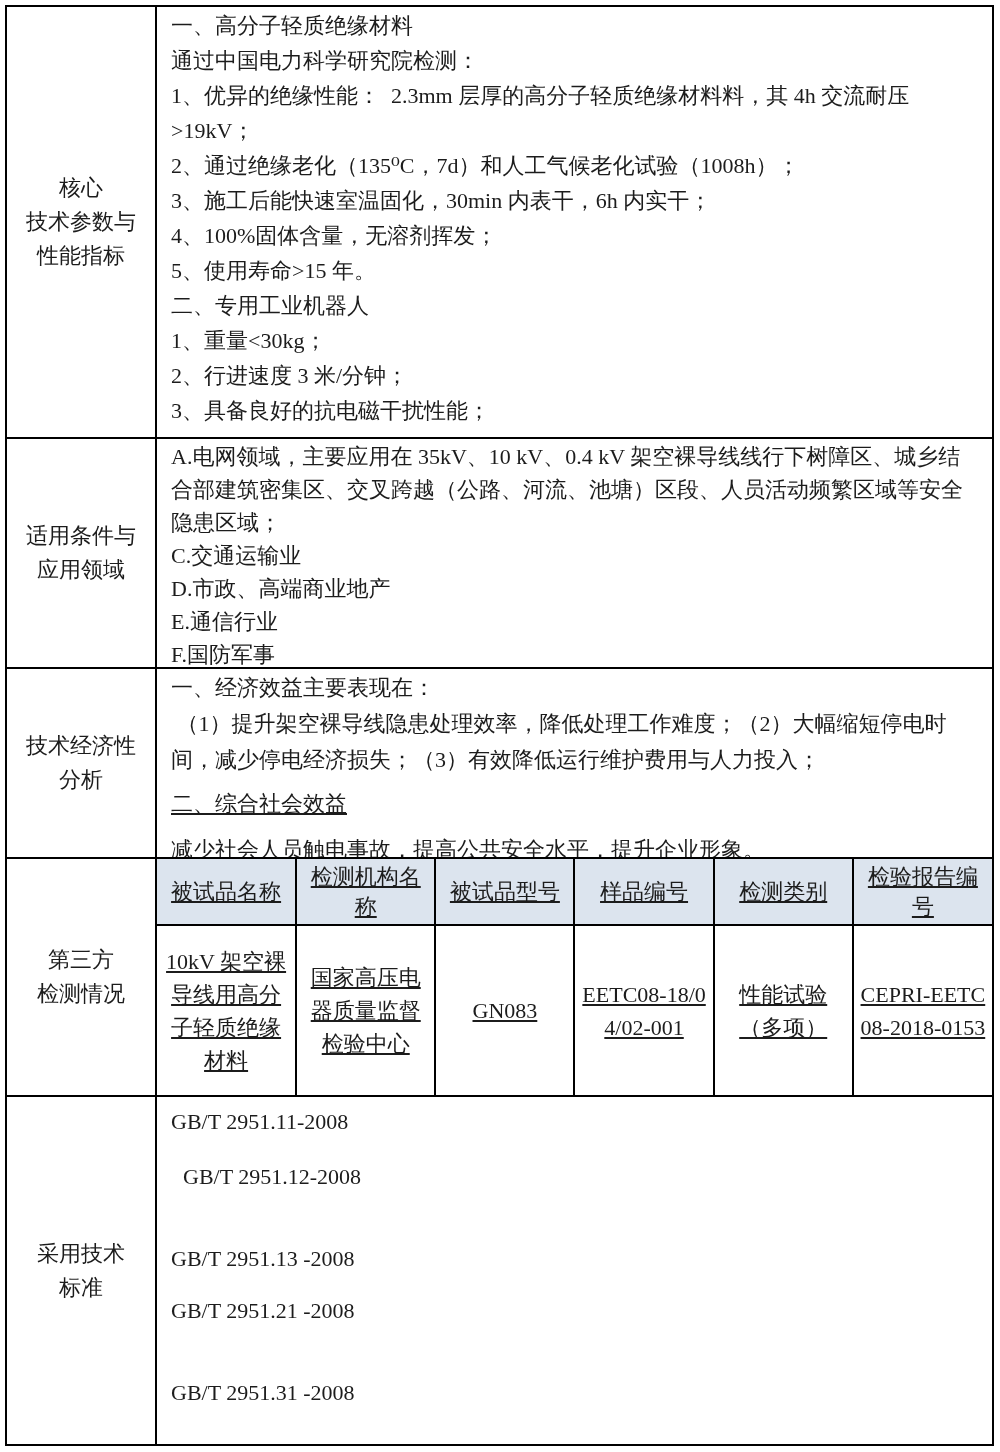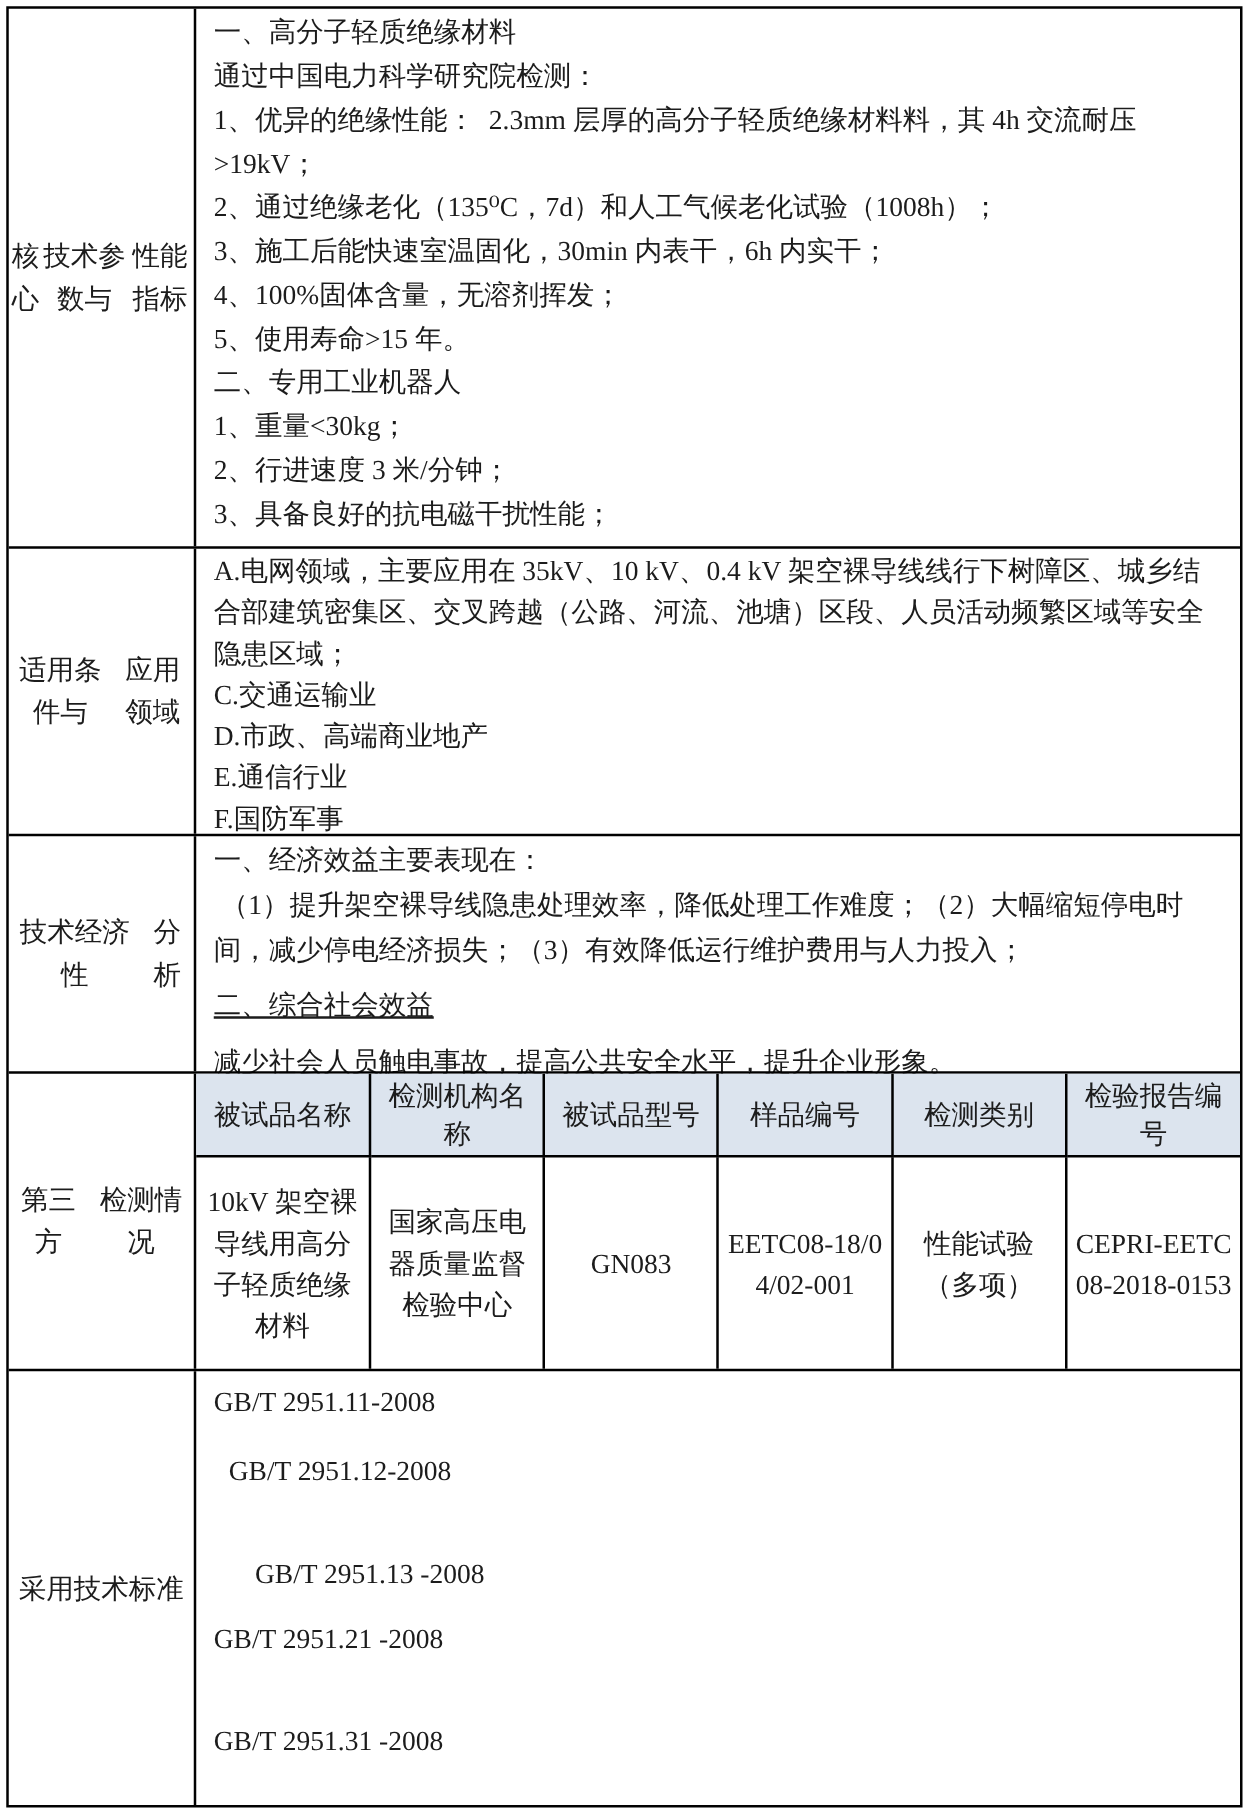--- a/index.html
+++ b/index.html
@@ -19,56 +19,56 @@
   .row{display:flex;box-sizing:border-box;border-top:2px solid var(--border,#000);}
   .row:first-child{border-top:none;}
   .r1{height:430px;}
   .r2{height:230px;}
   .r3{height:190px;}
   .r4{height:238px;}
   .r5{flex:1;}
   .label{
     flex:0 0 150px;width:150px;box-sizing:border-box;
     border-right:2px solid var(--border,#000);
-    display:flex;flex-direction:row;justify-content:center;align-items:center;
+    display:flex;flex-direction:column;justify-content:center;align-items:center;
     text-align:center;font-size:22px;line-height:34px;
   }
   .content{
     flex:1;box-sizing:border-box;min-width:0;
     font-size:22px;
   }
   .content.pad{padding:1px 12px 0 14px;}
   .ln{margin:0;line-height:35px;white-space:pre-wrap;}
   .r2 .ln{line-height:33px;}
   .r3 .ln{line-height:36px;}
   .r3 .ln.gap-sm{margin-top:8px;text-decoration:underline;}
   .r3 .ln.gap-md{margin-top:10px;}
   
   .test-table{
-    width:100%;height:100%;border-collapse:collapse;table-layout:fixed;
+    width:100%;height:100%;border-collapse:collapse;table-layout:fixed;text-decoration:underline;
   }
   .test-table th,.test-table td{
     border:2px solid var(--border,#000);
     font-weight:normal;font-size:22px;text-align:center;vertical-align:middle;
     padding:2px 6px;box-sizing:border-box;
   }
   .test-table th{
     background:var(--header-bg,#dce4ee);
     height:66px;line-height:30px;
   }
   .test-table td{line-height:33px;word-break:break-all;}
   .test-table th:first-child,.test-table td:first-child{border-left:none;}
   .test-table th:last-child,.test-table td:last-child{border-right:none;}
   .test-table thead th{border-top:none;}
   .test-table tbody tr:last-child td{border-bottom:none;}
   
   .r5 .content{padding:14px 10px 0 14px;}
   .std{margin:0 0 33px 0;line-height:22px;white-space:pre-wrap;}
   .std:nth-child(2){margin-bottom:60px;margin-left:12px;}
-  .std:nth-child(3){margin-bottom:30px;margin-left:33px;}
+  .std:nth-child(3){margin-bottom:30px;}
   .std:nth-child(4){margin-bottom:60px;}
 </style>
 </head>
 <body>
 
 <div class="doc">
 
   <section class="row r1">
     <div class="label">
       <div>核心</div>

